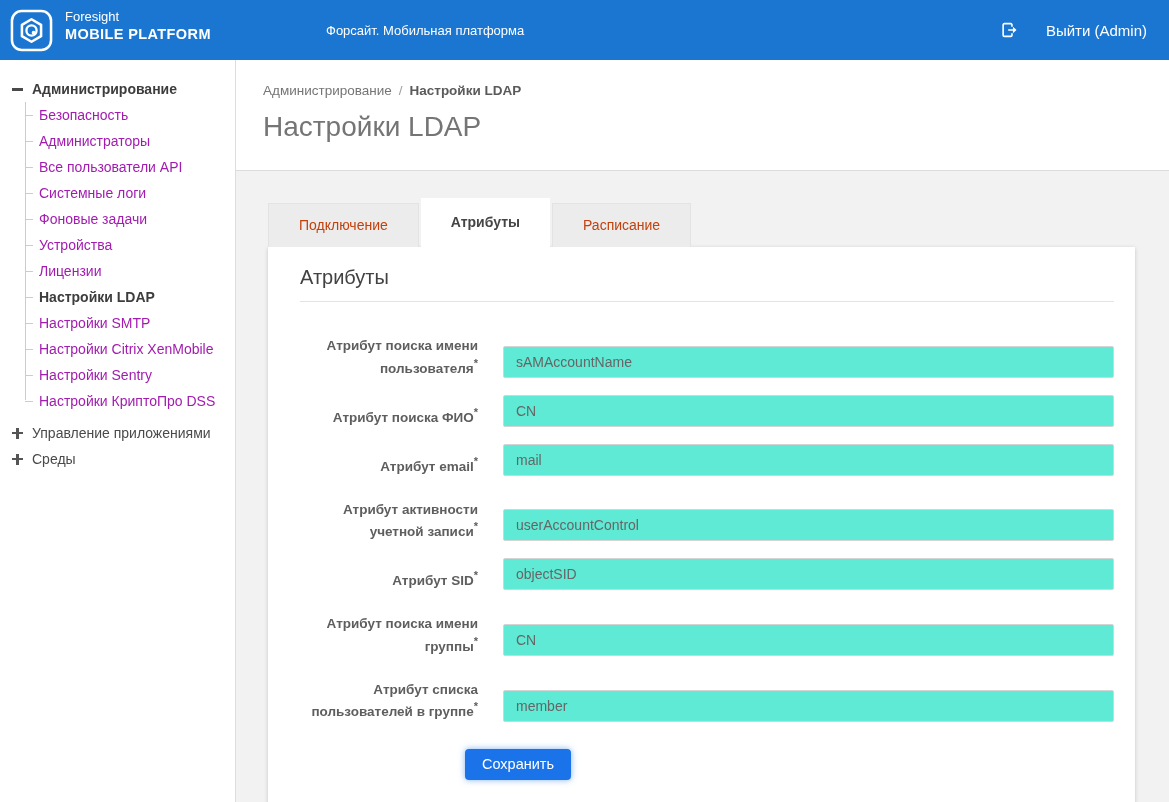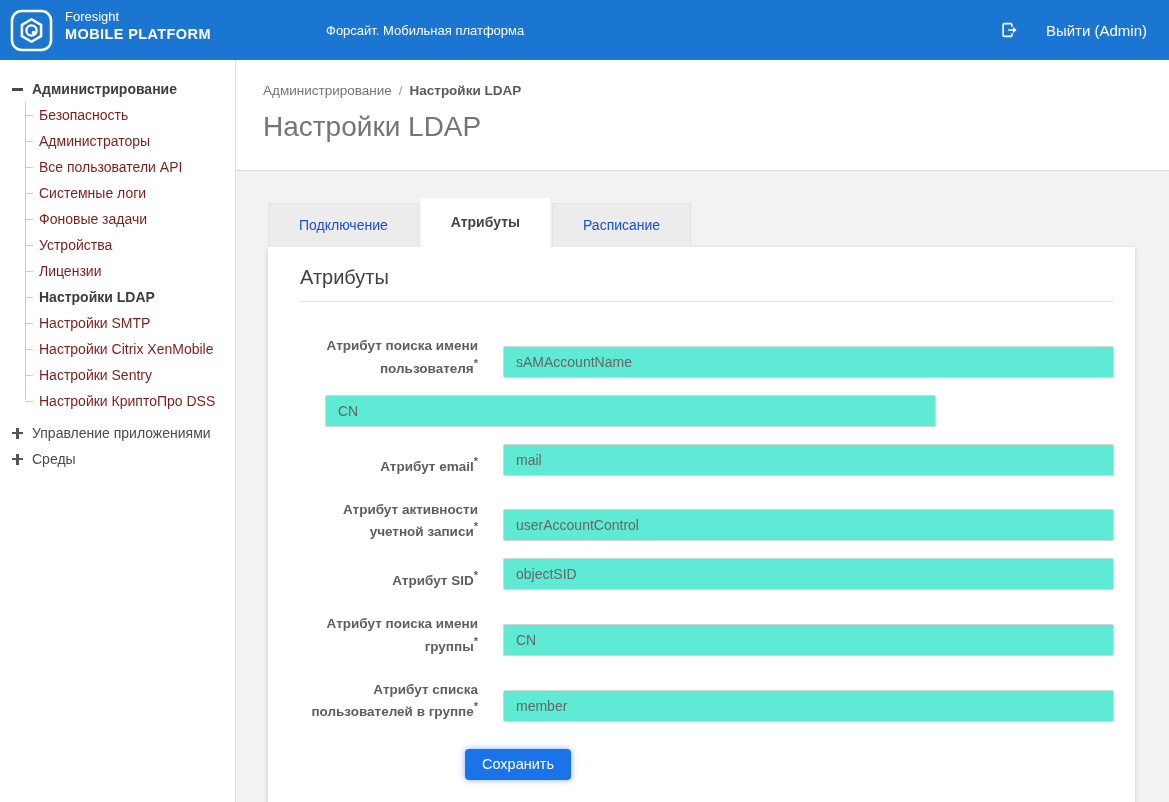--- a/index.html
+++ b/index.html
@@ -33,40 +33,40 @@
     height:2.5px; background:#4a4a4a; }
   .icon-plus { width:11px; height:11px; position:relative; flex:none; }
   .icon-plus::before { content:''; position:absolute; left:0; right:0; top:4.25px;
     height:2.5px; background:#555; }
   .icon-plus::after { content:''; position:absolute; top:0; bottom:0; left:4.25px;
     width:2.5px; background:#555; }
   .nav-children { list-style:none; margin-left:25px; position:relative; }
   .nav-children::before { content:''; position:absolute; left:0; top:0; bottom:14px;
     width:1px; background:#ccc; }
   .nav-child { position:relative; padding:5px 4px 5px 14px; font-size:14px;
-    color:#7f1d1d; cursor:pointer; min-height:26px; }
+    color:#a21caf; cursor:pointer; min-height:26px; }
   .nav-child::before { content:''; position:absolute; left:0; top:13px; width:8px;
     height:1px; background:#ccc; }
   .nav-child.active { font-weight:bold; color:#3d3d3d; }
   .nav-gap { height:6px; }
 
   
   .content { flex:1; background:#f2f2f2; }
   .page-head { background:#fff; height:111px; padding:23px 0 0 27px;
     border-bottom:1px solid #dcdcdc; }
   .breadcrumb { font-size:13.5px; color:#757575; display:flex; gap:7px; }
   .crumb { cursor:pointer; }
   .crumb-sep { color:#9e9e9e; }
   .crumb-current { font-weight:bold; color:#5a5a5a; }
   .page-title { font-size:28px; color:#757575; margin-top:13px; font-weight:400; }
 
   
   .tab-strip { display:flex; align-items:flex-end; margin-left:32px; margin-top:27px;
     height:49px; }
-  .tab { background:#ececec; color:#1d4ed8; font-size:14px; height:44px;
+  .tab { background:#ececec; color:#c2410c; font-size:14px; height:44px;
     line-height:43px; padding:0 30px; margin-right:2px; cursor:pointer;
     border:1px solid #e3e3e3; border-bottom:none; }
   .tab.active { background:#fff; color:#454545; font-weight:bold; height:49px;
     line-height:49px; border:none; }
 
   
   .card { margin-left:32px; width:867px; background:#fff; min-height:521px;
     box-shadow:0 1px 4px rgba(0,0,0,0.18); padding:19px 21px 42px 32px; }
   .section-title { font-size:20px; color:#424242; font-weight:400;
     padding-bottom:12px; border-bottom:1px solid #e3e3e3; }
@@ -159,20 +159,21 @@
     </div>
 
     <section class="card">
       <h2 class="section-title">Атрибуты</h2>
 
       <div class="form-row first">
         <label class="form-label"><span>Атрибут поиска имени пользователя</span><sup>*</sup></label>
         <input class="form-input" type="text" value="sAMAccountName" style="">
       </div>
       <div class="form-row">
+        <label class="form-label"><span>Атрибут поиска ФИО</span><sup>*</sup></label>
         <input class="form-input" type="text" value="CN" style="">
       </div>
       <div class="form-row">
         <label class="form-label"><span>Атрибут email</span><sup>*</sup></label>
         <input class="form-input" type="text" value="mail" style="">
       </div>
       <div class="form-row">
         <label class="form-label"><span>Атрибут активности учетной записи</span><sup>*</sup></label>
         <input class="form-input" type="text" value="userAccountControl" style="">
       </div>

